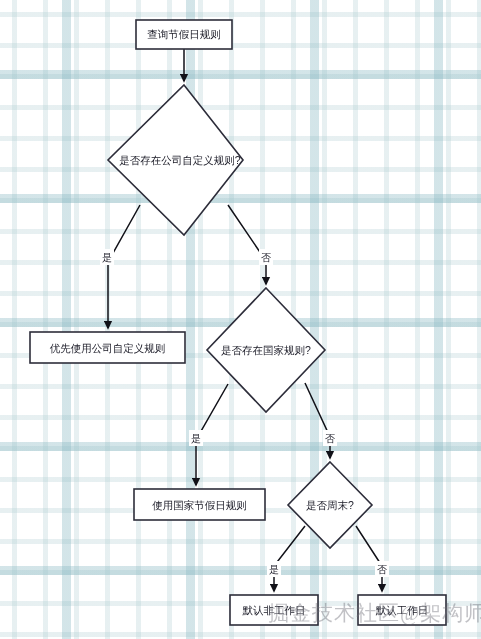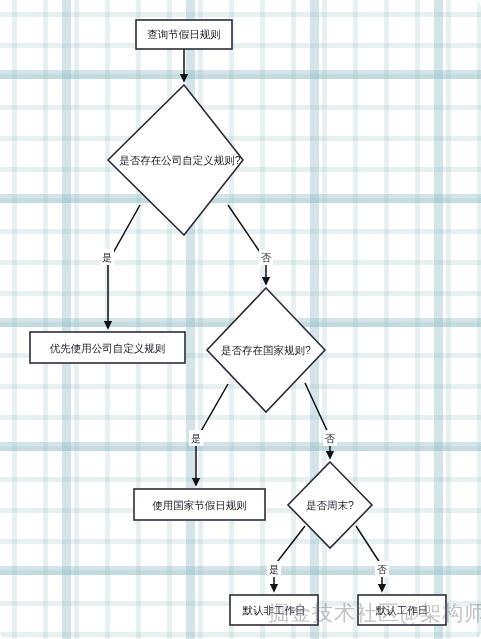--- a/index.html
+++ b/index.html
@@ -13,21 +13,20 @@
     background-color: #ffffff;
     overflow: hidden;
   }
 
   #canvas {
     position: relative;
     width: 481px;
     height: 639px;
     background-color: #ffffff;
     overflow: hidden;
-    border-radius: 8px;
   }
 
   
   #bg-pattern {
     position: absolute;
     left: 0; top: 0;
     width: 481px; height: 639px;
     background-image:
       linear-gradient(to right, rgba(176,205,210,0.30) 0 5px, transparent 5px),
       linear-gradient(to bottom, rgba(176,205,210,0.30) 0 5px, transparent 5px);

